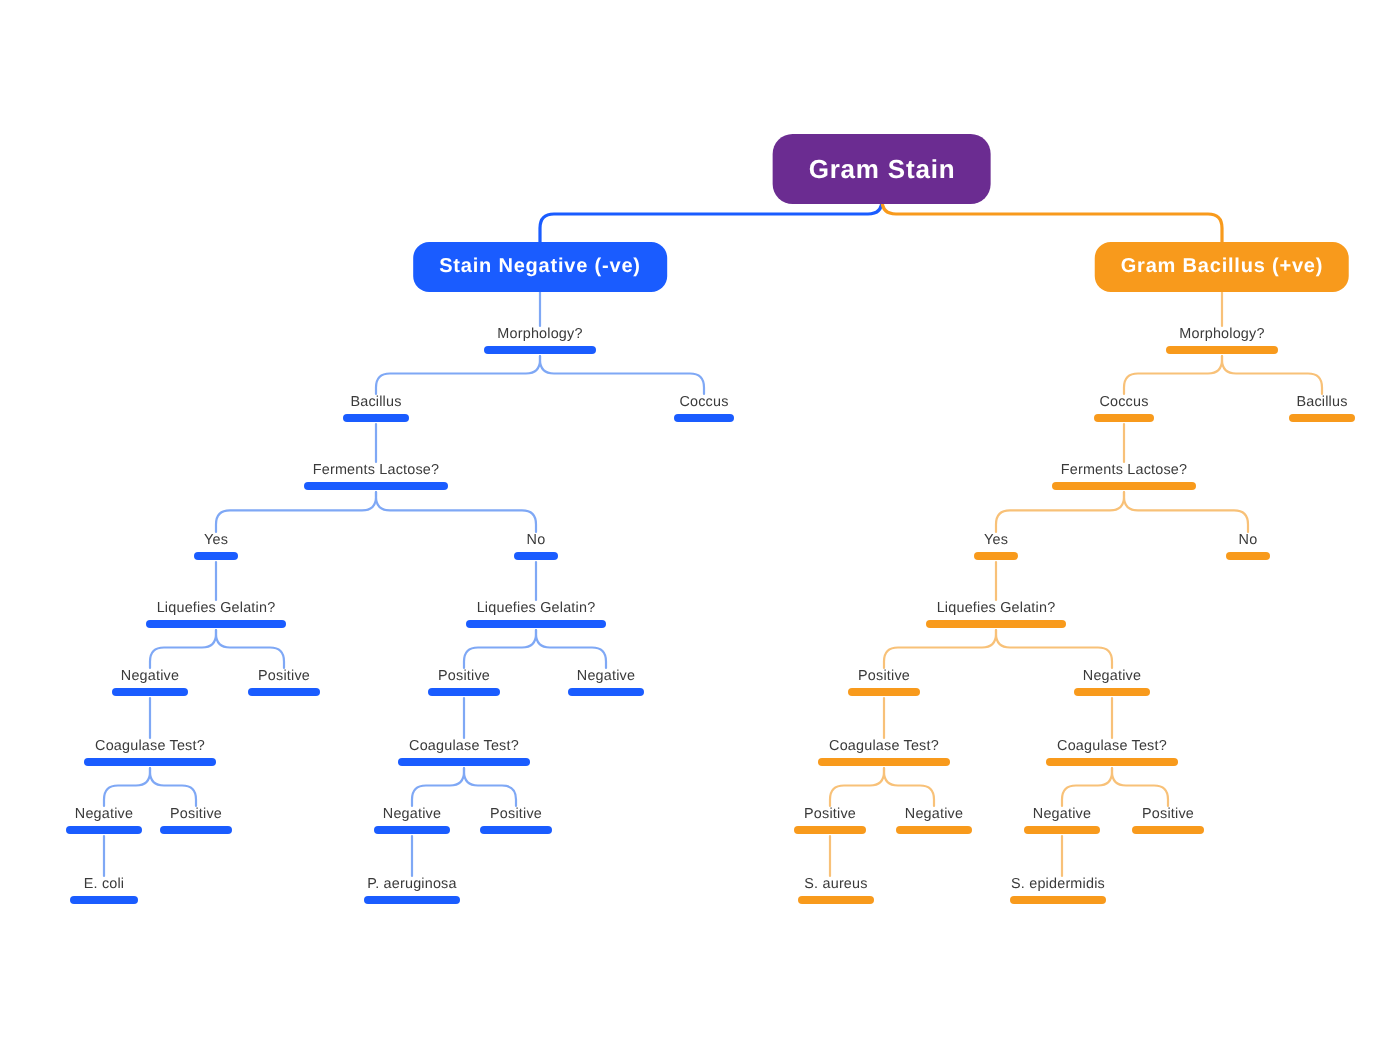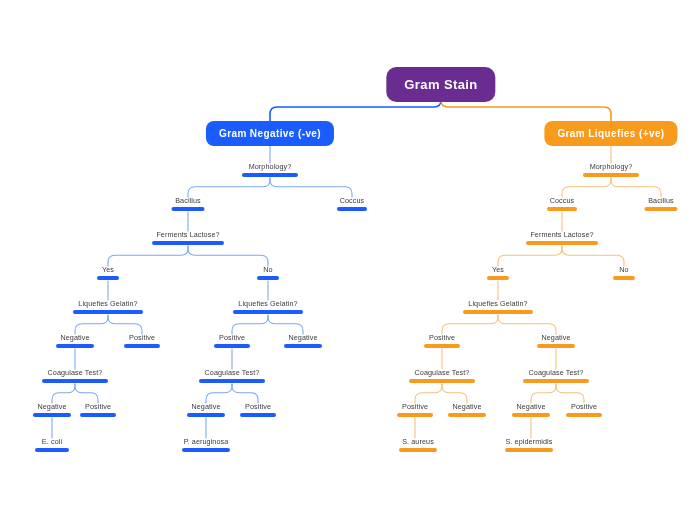--- a/index.html
+++ b/index.html
@@ -107,22 +107,22 @@
     <path d="M442 384 L442 385.74 Q442 392.74 449 392.74 L460 392.74 Q467 392.74 467 399.74 L467 403" fill="none" stroke="#F8C178" stroke-width="1.1" stroke-linecap="round"></path>
     <path d="M415 418 L415 438" fill="none" stroke="#F8C178" stroke-width="1.1" stroke-linecap="round"></path>
     <path d="M556 349 L556 369" fill="none" stroke="#F8C178" stroke-width="1.1" stroke-linecap="round"></path>
     <path d="M556 384 L556 385.74 Q556 392.74 549 392.74 L538 392.74 Q531 392.74 531 399.74 L531 403" fill="none" stroke="#F8C178" stroke-width="1.1" stroke-linecap="round"></path>
     <path d="M556 384 L556 385.74 Q556 392.74 563 392.74 L577 392.74 Q584 392.74 584 399.74 L584 403" fill="none" stroke="#F8C178" stroke-width="1.1" stroke-linecap="round"></path>
     <path d="M531 418 L531 438" fill="none" stroke="#F8C178" stroke-width="1.1" stroke-linecap="round"></path>
   </svg>
 
 <div id="nodes-layer">
     <div class="node" style="left: 441px; top: 67px;"><span class="pill root" style="background: rgb(107, 44, 145);">Gram Stain</span></div>
-    <div class="node" style="left: 270px; top: 121px;"><span class="pill branch" style="background: rgb(26, 92, 255);">Gram Negative (-ve)</span></div>
-    <div class="node" style="left: 611px; top: 121px;"><span class="pill branch" style="background: rgb(248, 154, 28);">Gram Liquefies (+ve)</span></div>
+    <div class="node" style="left: 270px; top: 121px;"><span class="pill branch" style="background: rgb(26, 92, 255);">Stain Negative (-ve)</span></div>
+    <div class="node" style="left: 611px; top: 121px;"><span class="pill branch" style="background: rgb(248, 154, 28);">Gram Bacillus (+ve)</span></div>
     <div class="node plain lvl-q" style="left: 270px; top: 163px;">
       <span class="node-label">Morphology?</span>
       <div class="rule" style="width: 56px; background: rgb(26, 92, 255);"></div>
     </div>
     <div class="node plain lvl-q" style="left: 188px; top: 197px;">
       <span class="node-label">Bacillus</span>
       <div class="rule" style="width: 33px; background: rgb(26, 92, 255);"></div>
     </div>
     <div class="node plain lvl-q" style="left: 352px; top: 197px;">
       <span class="node-label">Coccus</span>

